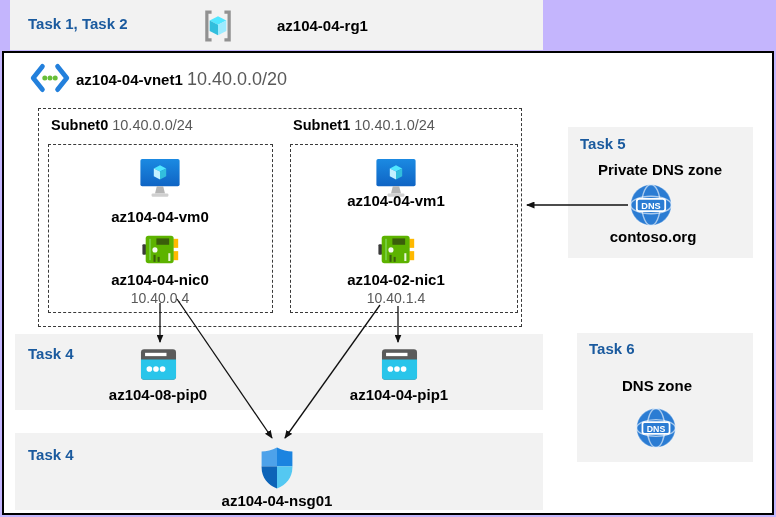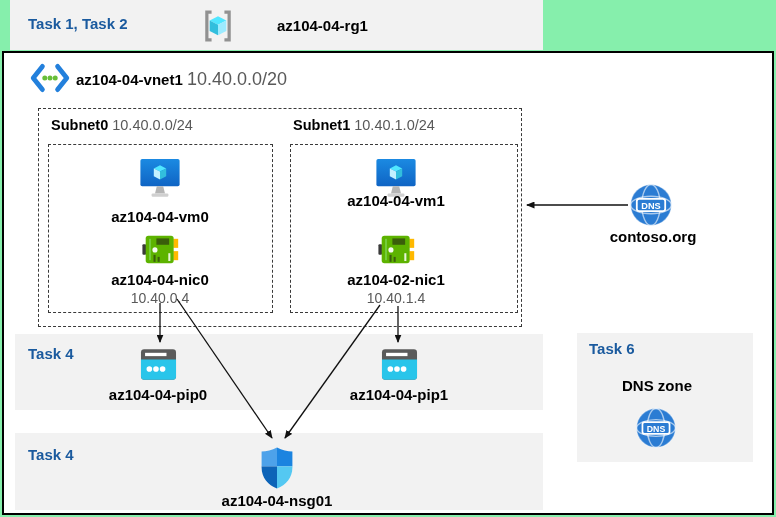--- a/index.html
+++ b/index.html
@@ -1,18 +1,18 @@
 <!DOCTYPE html>
 <html><head>
 <meta charset="utf-8">
 <style>
   html,body{margin:0;padding:0;background:#fff;}
   #canvas{
     position:relative;width:776px;height:517px;overflow:hidden;
-    font-family:"Liberation Sans","DejaVu Sans",sans-serif;background:#86efac;
+    font-family:"Liberation Sans","DejaVu Sans",sans-serif;background:#c4b5fd;
   }
   .abs{position:absolute;}
   .band{background:#f2f2f2;}
   .task-label{font-weight:bold;font-size:15px;color:#1a5a9e;}
   .res-name{font-weight:bold;font-size:15px;color:#000;}
   .muted{font-size:14px;color:#595959;font-weight:normal;}
   .ctr{text-align:center;}
   .rg-box{border:2px solid #000;background:#fff;box-sizing:border-box;}
   .dashed{border:1px dashed #3a3a3a;box-sizing:border-box;}
   .subnet-title{font-size:14.5px;}
@@ -128,21 +128,21 @@
   </div>
 
   <svg class="abs" style="left:140px;top:346px;" width="37" height="37" viewBox="0 0 19 18">
     <rect x="0.5" y="1.2" width="18" height="15.6" rx="1.6" fill="#5b5b5b"></rect>
     <path d="M0.5 6.4 h18 v8.8 a1.6 1.6 0 0 1 -1.6 1.6 h-14.8 a1.6 1.6 0 0 1 -1.6 -1.6 z" fill="#29c5ea"></path>
     <rect x="2.6" y="3" width="11" height="1.7" fill="#ffffff"></rect>
     <circle cx="4.8" cy="11.3" r="1.45" fill="#ffffff"></circle>
     <circle cx="8.2" cy="11.3" r="1.45" fill="#ffffff"></circle>
     <circle cx="11.6" cy="11.3" r="1.45" fill="#ffffff"></circle>
   </svg>
-  <div class="abs res-name ctr" style="left:78px;top:386px;width:160px;">az104-04-pip0</div>
+  <div class="abs res-name ctr" style="left:78px;top:386px;width:160px;">az104-08-pip0</div>
 
   <svg class="abs" style="left:381px;top:346px;" width="37" height="37" viewBox="0 0 19 18">
     <rect x="0.5" y="1.2" width="18" height="15.6" rx="1.6" fill="#5b5b5b"></rect>
     <path d="M0.5 6.4 h18 v8.8 a1.6 1.6 0 0 1 -1.6 1.6 h-14.8 a1.6 1.6 0 0 1 -1.6 -1.6 z" fill="#29c5ea"></path>
     <rect x="2.6" y="3" width="11" height="1.7" fill="#ffffff"></rect>
     <circle cx="4.8" cy="11.3" r="1.45" fill="#ffffff"></circle>
     <circle cx="8.2" cy="11.3" r="1.45" fill="#ffffff"></circle>
     <circle cx="11.6" cy="11.3" r="1.45" fill="#ffffff"></circle>
   </svg>
   <div class="abs res-name ctr" style="left:319px;top:386px;width:160px;">az104-04-pip1</div>
@@ -159,20 +159,24 @@
     </defs>
     <g clip-path="url(#shieldclip)">
       <rect x="0" y="0" width="8.5" height="10.2" fill="#4da2ea"></rect>
       <rect x="8.5" y="0" width="8.5" height="10.2" fill="#1b84e0"></rect>
       <rect x="0" y="10.2" width="8.5" height="12" fill="#0d64b8"></rect>
       <rect x="8.5" y="10.2" width="8.5" height="12" fill="#54c8f2"></rect>
     </g>
   </svg>
   <div class="abs res-name ctr" style="left:197px;top:492px;width:160px;">az104-04-nsg01</div>
 
+  <div class="abs band" style="left:568px;top:127px;width:185px;height:131px;">
+    <div class="abs task-label" style="left:12px;top:8px;">Task 5</div>
+    <div class="abs res-name ctr" style="left:7px;top:34px;width:170px;">Private DNS zone</div>
+  </div>
 
   <svg class="abs" style="left:629px;top:183px;" width="44" height="44" viewBox="0 0 22 22">
     <circle cx="11" cy="11" r="10.2" fill="#2b7cd3"></circle>
     <ellipse cx="11" cy="11" rx="10.2" ry="4.4" fill="none" stroke="#ffffff" stroke-width="0.7" opacity="0.6"></ellipse>
     <ellipse cx="11" cy="11" rx="4.6" ry="10.2" fill="none" stroke="#ffffff" stroke-width="0.7" opacity="0.6"></ellipse>
     <circle cx="11" cy="11" r="10.2" fill="none" stroke="#ffffff" stroke-width="0.7" opacity="0.4"></circle>
     <rect x="3.9" y="7.9" width="14.2" height="6.2" rx="1.2" fill="#2b7cd3" stroke="#ffffff" stroke-width="0.9"></rect>
     <text x="11" y="12.9" text-anchor="middle" font-size="4.6" font-weight="bold" fill="#ffffff" font-family="Liberation Sans, sans-serif">DNS</text>
   </svg>
   <div class="abs res-name ctr" style="left:568px;top:228px;width:170px;">contoso.org</div>

